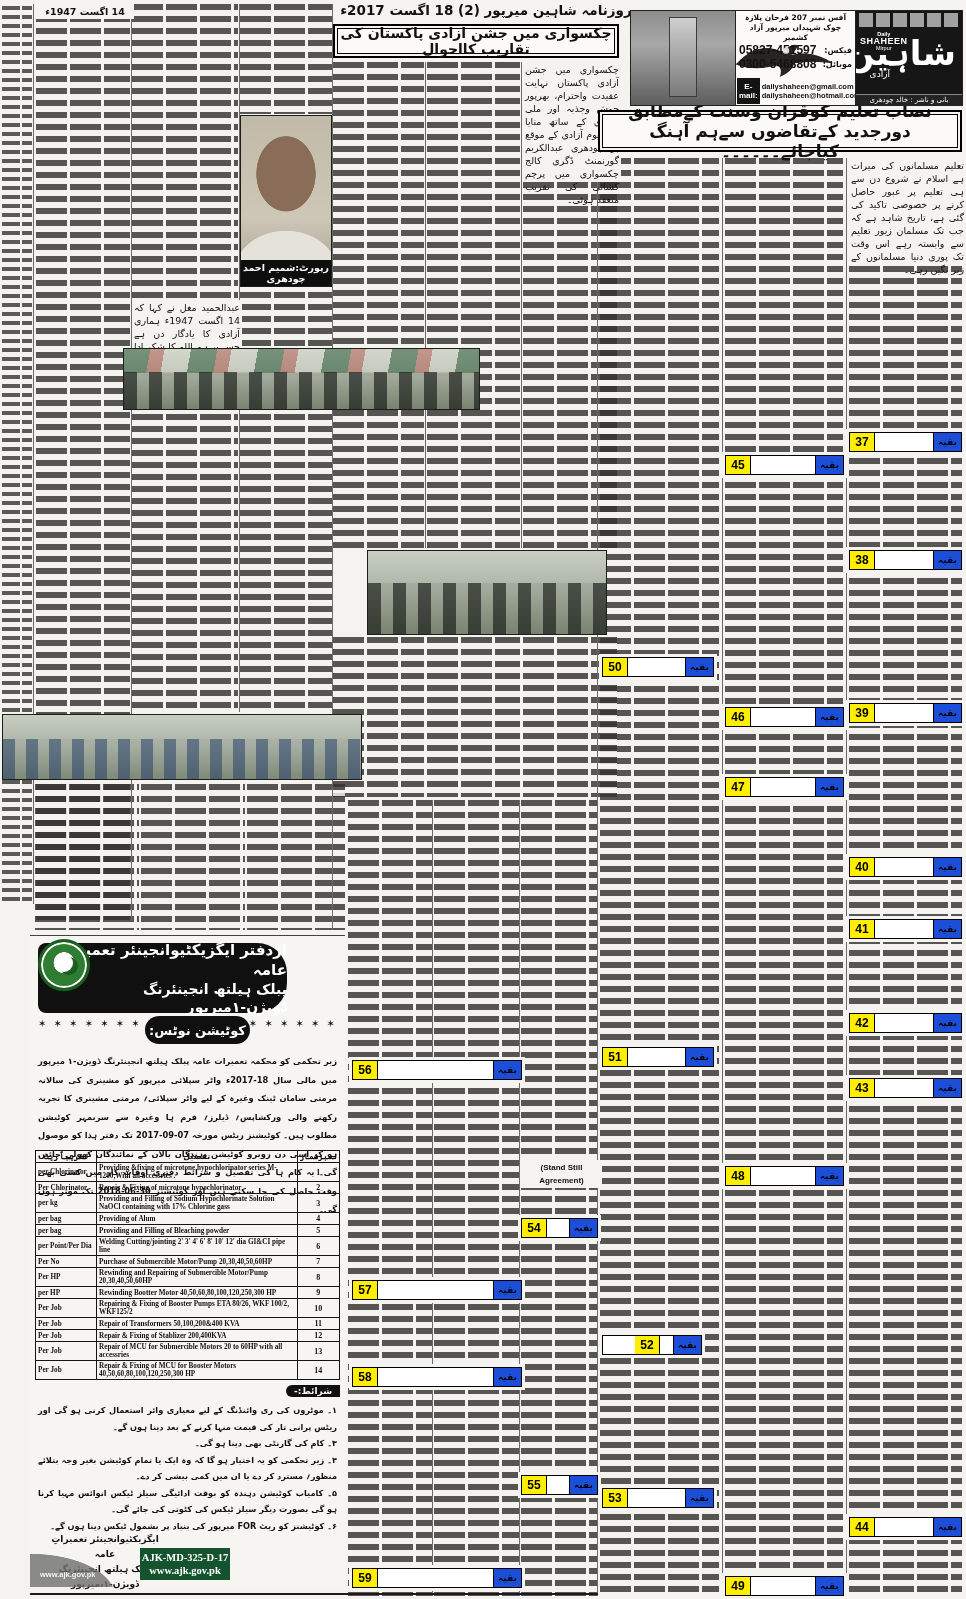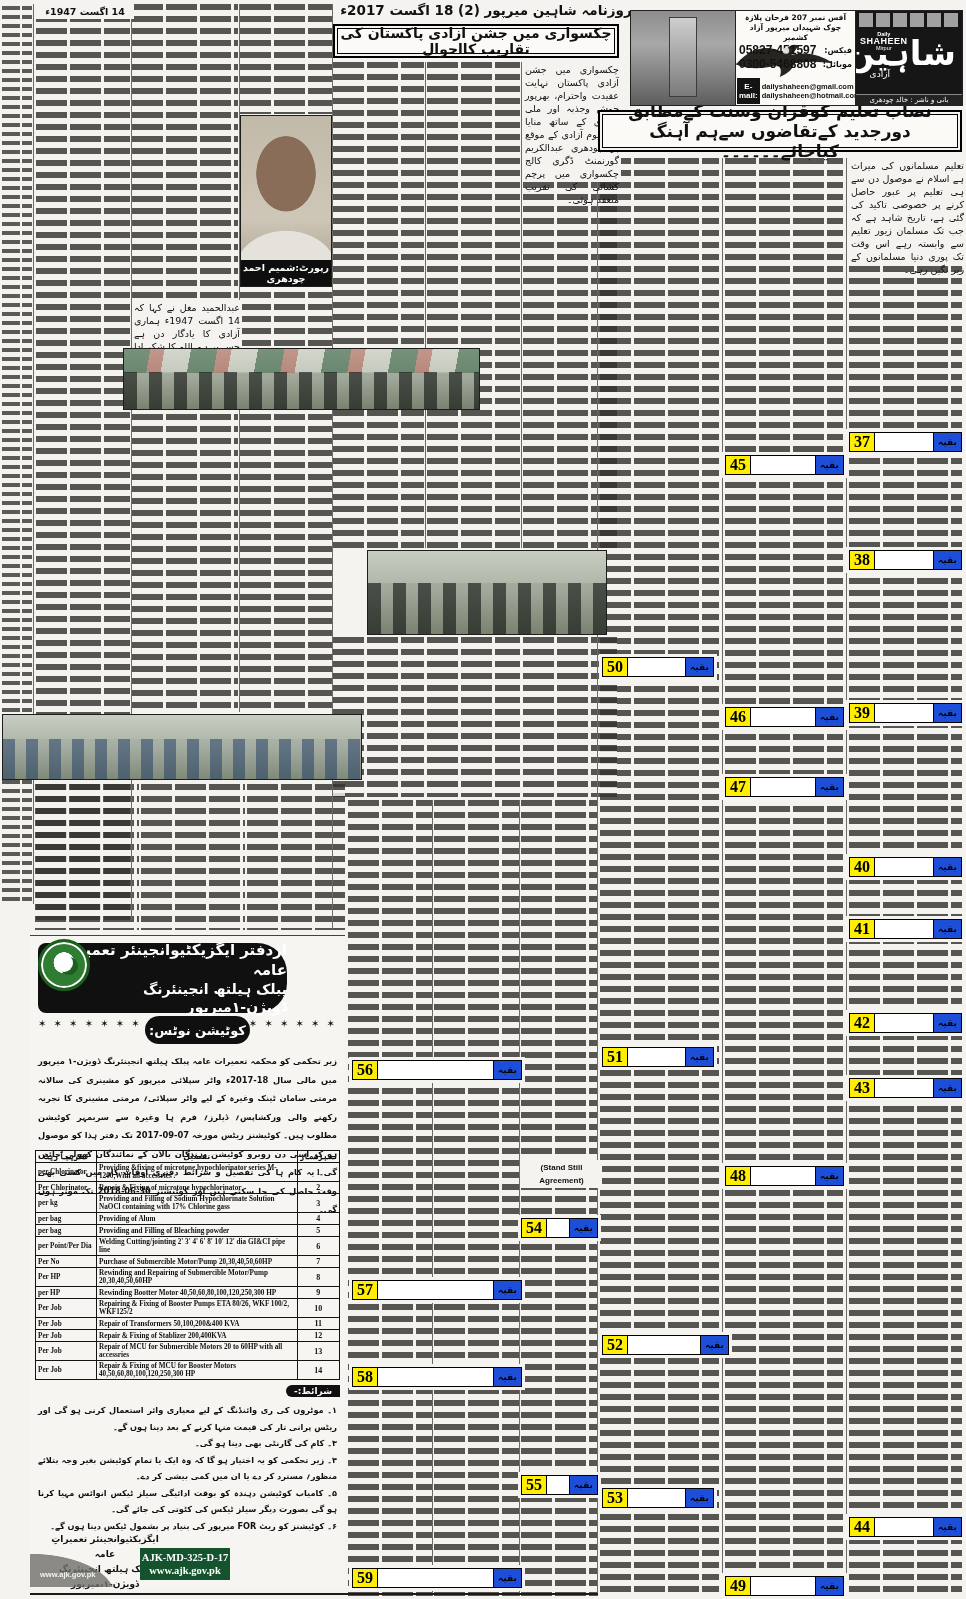--- a/index.html
+++ b/index.html
@@ -57,22 +57,22 @@
     font-size:7px;text-align:center;padding:1px 0;background:#232323;}
   
   .headline-box{position:absolute;box-sizing:border-box;border:2px solid #000;
     box-shadow:inset 0 0 0 2px #f4f3ef, inset 0 0 0 3px #000;background:#fbfaf6;
     display:flex;align-items:center;justify-content:flex-end;text-align:center;z-index:4;}
   .rh-text{font-size:17px;font-weight:bold;}
   .mh-text{font-size:14px;font-weight:bold;}
   
   .cbar{position:absolute;height:20px;box-sizing:border-box;border:1px solid #000;background:#fff;
     display:flex;direction:ltr;z-index:6;box-shadow:0 0 0 3px #f4f3ef;}
-  .cnum{width:24px;background:#ffee00;border-right:1px solid #000;font-family:Liberation Serif, serif;
-    font-size:16px;font-weight:bold;display:flex;align-items:center;justify-content:center;color:#000;}
+  .cnum{width:24px;background:#ffee00;border-right:1px solid #000;font-family:Liberation Sans, sans-serif;
+    font-size:12px;font-weight:bold;display:flex;align-items:center;justify-content:center;color:#000;}
   .cmid{flex:1;background:#fff;}
   .crem{width:27px;background:#1d4ed8;border-left:1px solid #000;font-size:9px;font-weight:bold;
     display:flex;align-items:center;justify-content:center;color:#000;}
   
   .photo{position:absolute;box-sizing:border-box;border:1px solid #1d1d1b;overflow:hidden;z-index:5;}
   .ph-sky{background:linear-gradient(#c8cec2 0%,#a9b2a4 50%,#79836f 100%);}
   .ph-people::after{content:"";position:absolute;bottom:0;left:0;right:0;height:62%;
     background:repeating-linear-gradient(to right, rgba(24,28,24,.68) 0 13px, rgba(120,128,112,.22) 13px 25px);}
   .ph-blue::after{background:repeating-linear-gradient(to right, rgba(52,76,110,.62) 0 12px, rgba(150,158,150,.25) 12px 23px);}
   .ph-flags::before{content:"";position:absolute;top:0;left:0;right:0;height:40%;
@@ -175,21 +175,21 @@
     <span class="rh-text">نصاب تعلیم کوقرآن وسنت کےمطابق دورجدید کےتقاضوں سےہم آہنگ کیاجائے۔۔۔۔۔۔</span>
   </div>
 
   <div class="headline-box" style="left:333px;top:24px;width:286px;height:34px;">
     <span class="mh-text">چکسواری میں جشن آزادی پاکستان کی تقاریب کااحوال</span>
   </div>
 
   <div class="fill" style="left:849px;top:158px;width:113px;height:1438px;"></div>
   <div class="fill" style="left:725px;top:158px;width:118px;height:1438px;"></div>
   <div class="fill" style="left:600px;top:158px;width:119px;height:1438px;"></div>
-  <div class="snippet" style="left:849px;top:158px;width:113px;height:104px;">تعلیم مسلمانوں کی میراث ہے اسلام نے موصول دن سے ہی تعلیم پر عبور حاصل کرنے پر خصوصی تاکید کی گئی ہے، تاریخ شاہد ہے کہ جب تک مسلمان زیور تعلیم سے وابستہ رہے اس وقت تک پوری دنیا مسلمانوں کے زیر نگیں رہی۔</div>
+  <div class="snippet" style="left:849px;top:158px;width:113px;height:104px;">تعلیم مسلمانوں کی میراث ہے اسلام نے شروع دن سے ہی تعلیم پر عبور حاصل کرنے پر خصوصی تاکید کی گئی ہے، تاریخ شاہد ہے کہ جب تک مسلمان زیور تعلیم سے وابستہ رہے اس وقت تک پوری دنیا مسلمانوں کے زیر نگیں رہی۔</div>
 
   <div class="fill" style="left:523px;top:62px;width:94px;height:486px;"></div>
   <div class="fill" style="left:427px;top:62px;width:93px;height:486px;"></div>
   <div class="fill" style="left:333px;top:62px;width:91px;height:486px;"></div>
   <div class="snippet" style="left:523px;top:62px;width:94px;height:118px;">چکسواری میں جشن آزادی پاکستان نہایت عقیدت واحترام، بھرپور جوش وجذبہ اور ملی بیداری کے ساتھ منایا گیا۔ یوم آزادی کے موقع پر چودھری عبدالکریم گورنمنٹ ڈگری کالج چکسواری میں پرچم کشائی کی تقریب منعقد ہوئی۔</div>
 
   <div class="fill" style="left:523px;top:637px;width:94px;height:160px;"></div>
   <div class="fill" style="left:427px;top:637px;width:93px;height:160px;"></div>
   <div class="fill" style="left:333px;top:637px;width:91px;height:160px;"></div>
 
@@ -300,21 +300,21 @@
       <div class="cbar" style="left: 602px; top: 657px; width: 112px;">
         <span class="cnum">50</span>
         <span class="cmid"></span>
         <span class="crem">بقیہ</span>
       </div>
       <div class="cbar" style="left: 602px; top: 1047px; width: 112px;">
         <span class="cnum">51</span>
         <span class="cmid"></span>
         <span class="crem">بقیہ</span>
       </div>
-      <div class="cbar" style="left: 602px; top: 1335px; width: 127px;">
+      <div class="cbar" style="left: 602px; top: 1335px; width: 100px; padding-left: 32px;">
         <span class="cnum">52</span>
         <span class="cmid"></span>
         <span class="crem">بقیہ</span>
       </div>
       <div class="cbar" style="left: 602px; top: 1488px; width: 112px;">
         <span class="cnum">53</span>
         <span class="cmid"></span>
         <span class="crem">بقیہ</span>
       </div>
       <div class="cbar" style="left: 521px; top: 1218px; width: 77px;">

